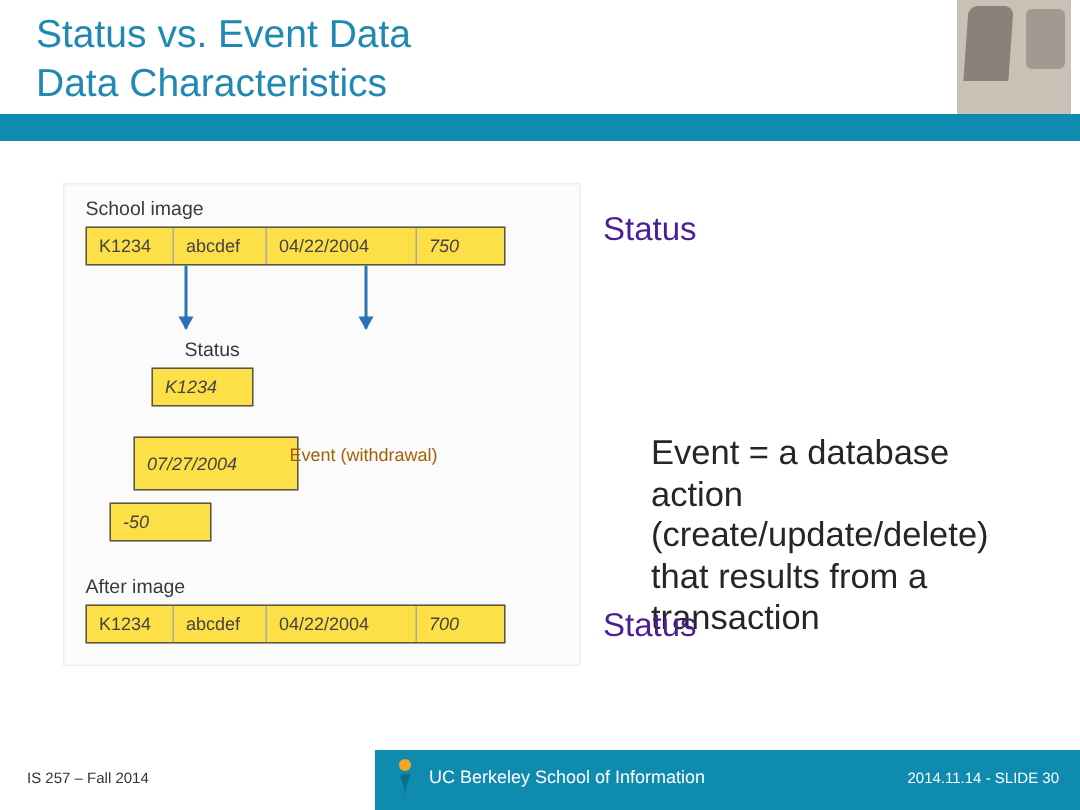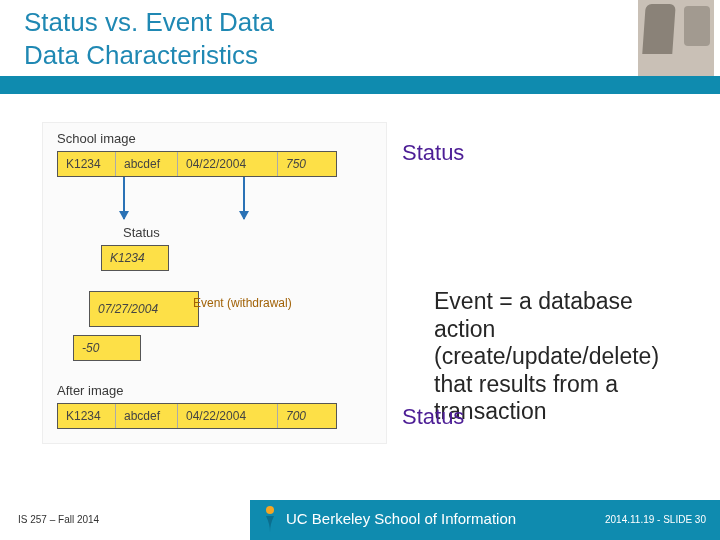--- a/index.html
+++ b/index.html
@@ -22,21 +22,21 @@
   .arrow::after { content: ""; position: absolute; left: -4px; bottom: -1px; width: 0; height: 0; border-left: 5px solid transparent; border-right: 5px solid transparent; border-top: 9px solid #2a72b5; }
   .status-label { position: absolute; font-size: 22px; color: #4c1d95; }
   .event-text { position: absolute; font-size: 23px; color: #262626; line-height: 1.2; }
   .footer { position: absolute; left: 0; bottom: 0; width: 720px; height: 40px; }
   .footer-bar { position: absolute; left: 250px; top: 0; width: 470px; height: 40px; background: #0f8baf; }
   .footer-left { position: absolute; left: 18px; top: 14px; font-size: 10px; color: #333; }
   .footer-right { position: absolute; right: 14px; top: 14px; font-size: 10px; color: #fff; }
   .footer-logo { position: absolute; left: 260px; top: 4px; display: flex; align-items: center; gap: 6px; }
   .logo-mark { width: 20px; height: 28px; position: relative; }
   .logo-mark svg { width: 20px; height: 28px; }
-  .logo-text { font-size: 15px; color: #fff; white-space: nowrap; }
+  .logo-text { font-size: 12px; color: #fff; white-space: nowrap; }
   .evlabel { position: absolute; font-size: 12px; color: #a16207; }
 </style>
 </head>
 <body>
 
 <div class="slide">
   <div class="header">
     <div class="title-block">
       <div class="title-line">Status vs. Event Data</div>
       <div class="title-line">Data Characteristics</div>
@@ -95,15 +95,15 @@
     <div class="footer-left">IS 257 – Fall 2014</div>
     <div class="footer-logo">
       <div class="logo-mark">
         <svg viewBox="0 0 20 28">
           <circle cx="10" cy="6" r="4" fill="#f5a623"></circle>
           <path d="M6 12 Q10 20 10 28 Q10 20 14 12 Z" fill="#0b6e8e"></path>
         </svg>
       </div>
       <div class="logo-text">UC Berkeley School of Information</div>
     </div>
-    <div class="footer-right">2014.11.19 - SLIDE 30</div>
+    <div class="footer-right">2014.11.14 - SLIDE 30</div>
   </div>
 </div>
 
 </body></html>

